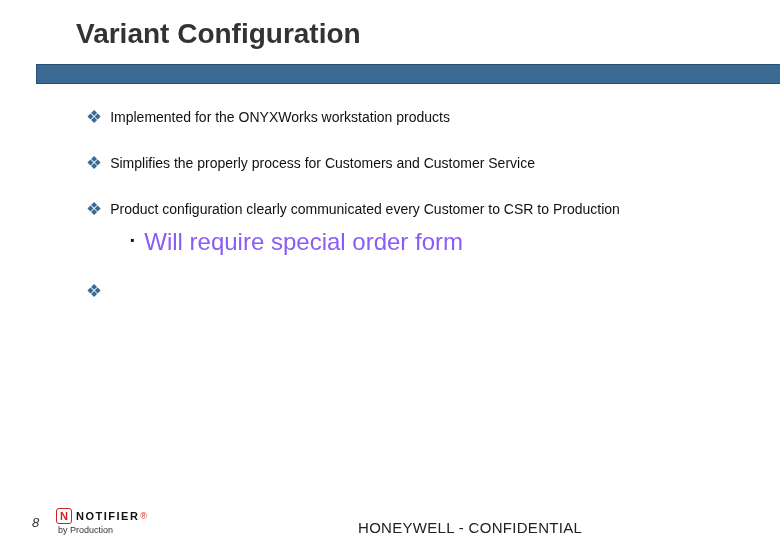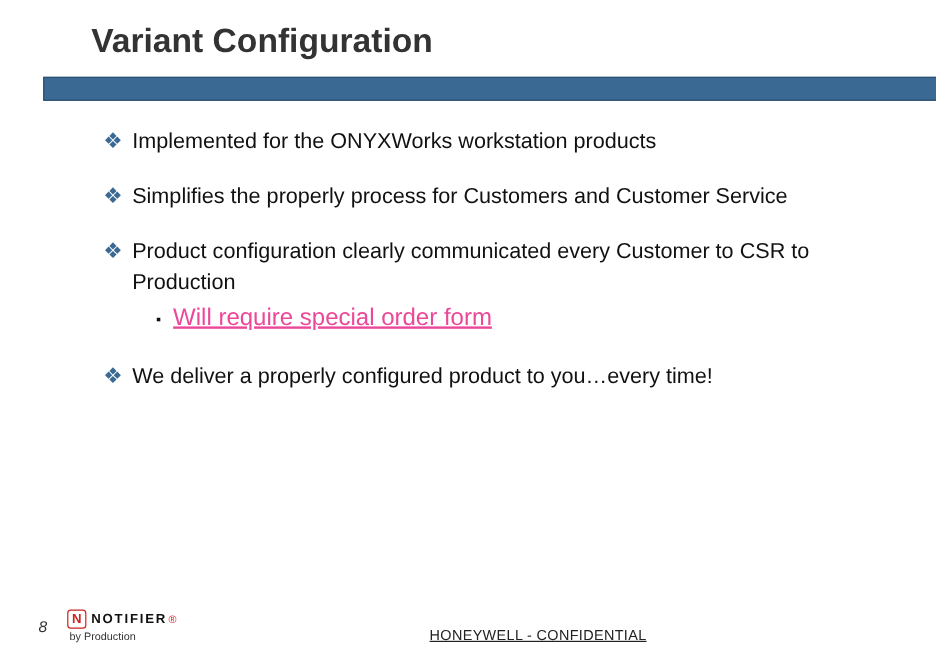--- a/index.html
+++ b/index.html
@@ -3,34 +3,34 @@
 <meta charset="utf-8">
 <style>
   * { margin: 0; padding: 0; box-sizing: border-box; }
   html, body { width: 780px; height: 540px; font-family: Arial, Helvetica, sans-serif; background: #fff; overflow: hidden; }
   .slide { width: 772px; height: 540px; position: relative; margin-left: 28px; }
   .title { font-size: 28px; font-weight: bold; color: #333; padding: 18px 0 0 48px; }
   .rule { height: 20px; background: #3a6a94; margin: 14px 8px 0 8px; border: 1px solid #2a4f70; }
   .content { padding: 10px 40px 0 58px; color: #111; }
   .bullet { display: flex; align-items: flex-start; margin: 10px 0 20px 0; }
   .diamond-icon { color: #3a6a94; font-size: 18px; line-height: 26px; margin-right: 8px; flex: 0 0 auto; }
-  .bullet-text { font-size: 18px; line-height: 26px; color: #111; }
+  .bullet-text { font-size: 14px; line-height: 26px; color: #111; }
   .sub { margin: 6px 0 22px 44px; display: flex; align-items: flex-start; }
   .square-icon { color: #111; font-size: 12px; line-height: 24px; margin-right: 10px; flex: 0 0 auto; }
-  .sub-text { font-size: 20px; text-decoration: underline; color: #ec4899; }
+  .sub-text { font-size: 24px; color: #8b5cf6; }
   .footer { position: absolute; left: 0; right: 0; bottom: 0; height: 44px; }
   .pagenum-left { position: absolute; left: 4px; bottom: 10px; font-size: 13px; font-style: italic; color: #333; }
   .logo { position: absolute; left: 28px; bottom: 5px; display: flex; flex-direction: column; align-items: flex-start; }
   .logo-top { display: flex; align-items: center; }
   .logo-mark { width: 16px; height: 16px; border: 1.6px solid #c22; border-radius: 3px; display: flex; align-items: center; justify-content: center; margin-right: 4px; }
   .logo-mark-inner { color: #c22; font-size: 11px; font-weight: bold; line-height: 1; }
   .logo-word { font-weight: 900; letter-spacing: 1.5px; font-size: 11px; color: #111; }
   .logo-reg { font-size: 9px; color: #c22; vertical-align: super; margin-left: 1px; }
   .logo-sub { font-size: 9px; color: #333; margin-top: 1px; margin-left: 2px; }
-  .conf { position: absolute; left: 330px; bottom: 4px; font-size: 12px; letter-spacing: 0.3px; color: #222; text-decoration: underline; }
+  .conf { position: absolute; left: 330px; bottom: 4px; font-size: 15px; letter-spacing: 0.3px; color: #222; }
   .foot-right { position: absolute; right: 6px; bottom: 2px; text-align: right; }
   .foot-line { font-size: 12.5px; color: #111; }
   .foot-line .bold { font-weight: bold; }
   .red-bullet { color: #c22; margin: 0 5px; }
   .filenum { font-size: 8px; color: #333; margin-top: 1px; }
 </style>
 </head>
 <body>
 
 <div class="slide">
@@ -53,21 +53,20 @@
       <span class="diamond-icon">❖</span>
       <span class="bullet-text">Product configuration clearly communicated every Customer to CSR to Production</span>
     </div>
     <div class="sub">
       <span class="square-icon">▪</span>
       <span class="sub-text">Will require special order form</span>
     </div>
 
     <div class="bullet">
       <span class="diamond-icon">❖</span>
-      <span class="bullet-text">We deliver a properly configured product to you…every time!</span>
     </div>
 
   </div>
 
   <div class="footer">
     <div class="pagenum-left">8</div>
 
     <div class="logo">
       <div class="logo-top">
         <span class="logo-mark">

